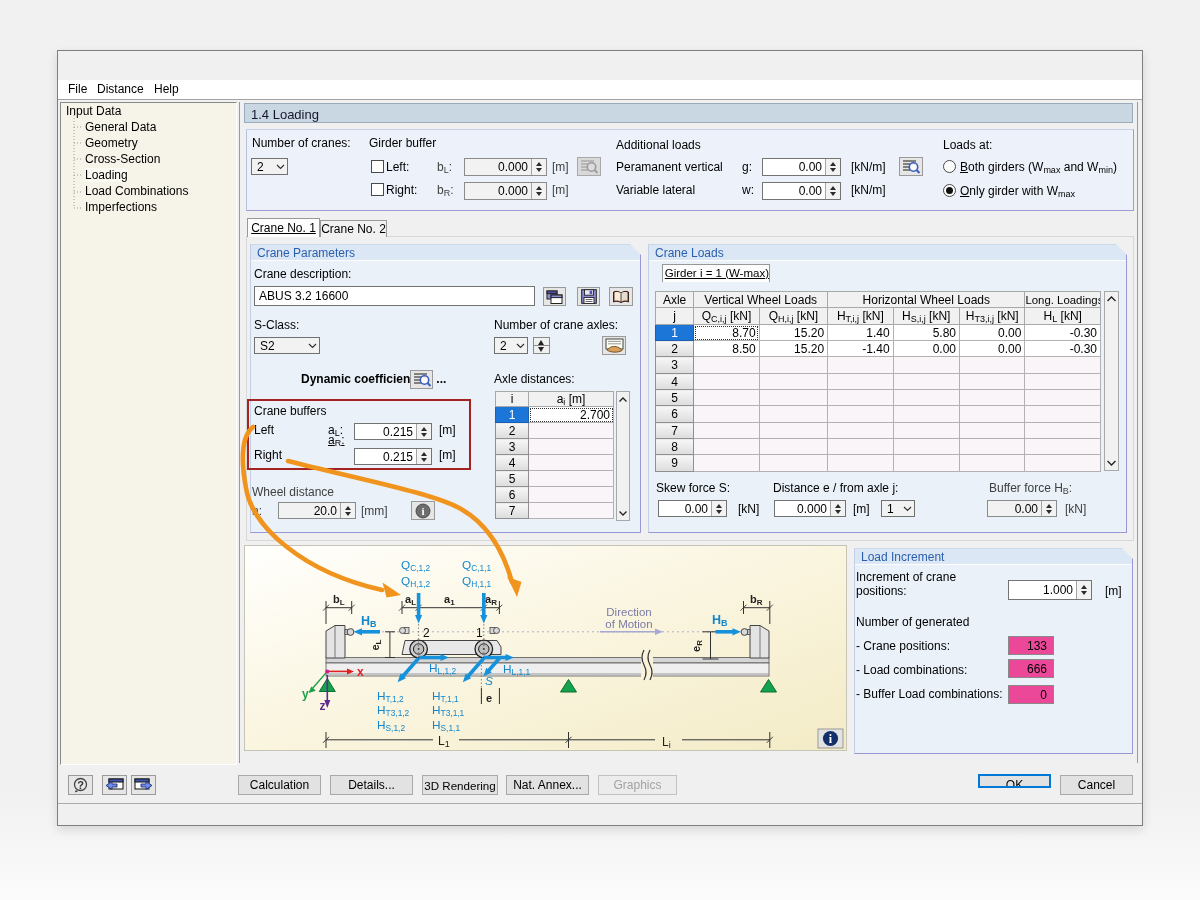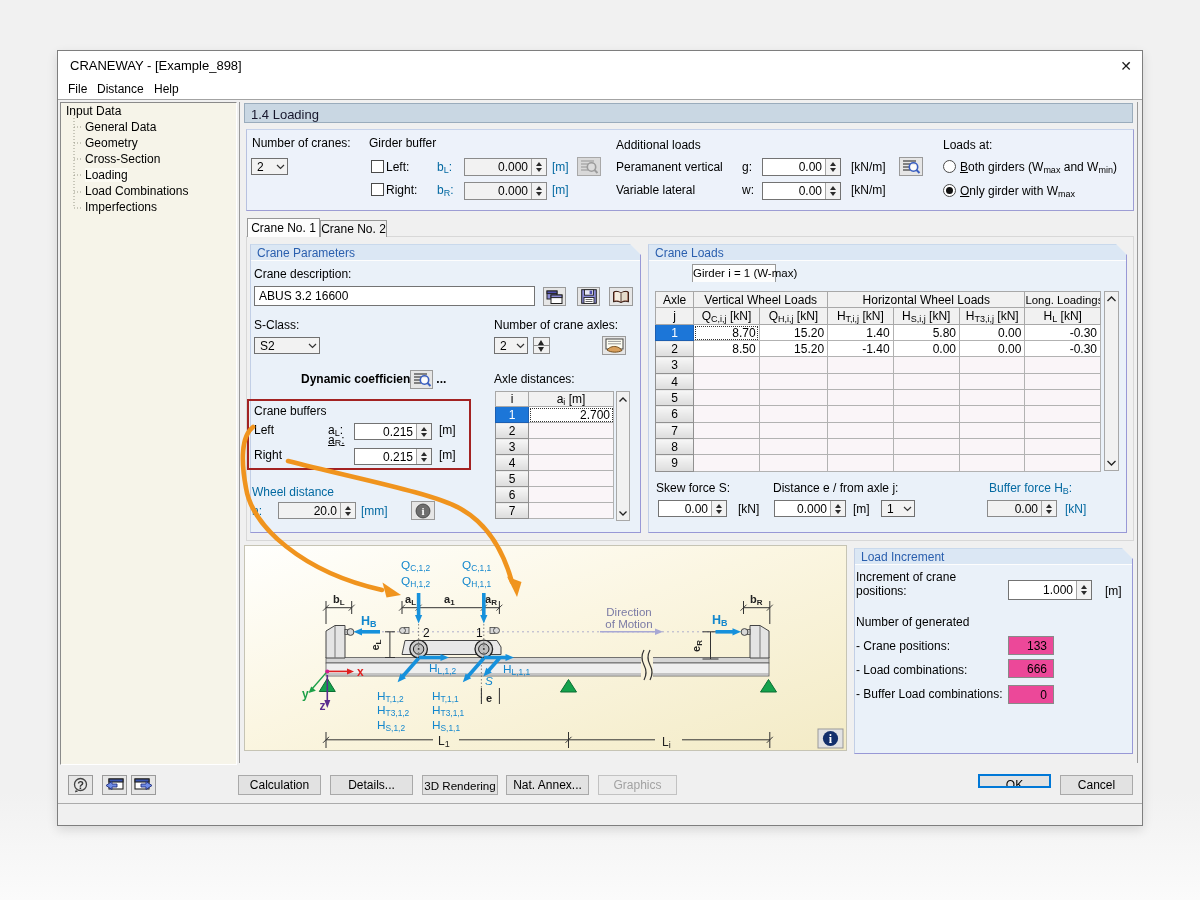--- a/index.html
+++ b/index.html
@@ -1,20 +1,20 @@
 <!DOCTYPE html>
 <html><head>
 <meta charset="utf-8">
 <style>
 html,body{margin:0;padding:0;}
 body{width:1200px;height:900px;background:linear-gradient(#f1f1f1 0%,#f1f1f1 88%,#fbfbfb 100%);font-family:"Liberation Sans",sans-serif;overflow:hidden;position:relative;}
 .window{position:absolute;left:57px;top:50px;width:1084px;height:774px;background:#f0f0f0;border:1px solid #7e7e7e;box-shadow:0 4px 10px rgba(0,0,0,0.12);}
 .abs{position:absolute;}
 .lbl{position:absolute;font-size:12px;color:#000;white-space:nowrap;line-height:14px;}
-.gray{color:#0369a1;}
+.gray{color:#404040;}
 sub{font-size:9px;vertical-align:-2px;line-height:0;}
 .titlebar{position:absolute;left:0;top:0;width:100%;height:29px;background:#ffffff;}
 .title{position:absolute;left:12px;top:7px;font-size:13px;color:#000;}
 .closex{position:absolute;left:1058px;top:5px;width:20px;height:20px;font-size:14px;color:#1a1a1a;text-align:center;line-height:20px;}
 .menubar{position:absolute;left:0;top:29px;width:100%;height:19px;background:#ffffff;}
 .menuitem{position:absolute;top:2px;font-size:12px;color:#000;}
 .menusep{position:absolute;left:0;top:48px;width:100%;height:1px;background:#a3a3a3;}
 .tree{position:absolute;left:2px;top:51px;width:175px;height:661px;background:#f6f4e9;border:1px solid;border-color:#8a8a8a #ffffff #ffffff #8a8a8a;}
 .treeitem{position:absolute;font-size:12px;color:#000;white-space:nowrap;}
 .hdrbar{position:absolute;left:186px;top:52px;width:889px;height:20px;background:#c9d7e3;border:1px solid #9aacbc;box-sizing:border-box;}
@@ -33,43 +33,39 @@
 .combo{position:absolute;background:#f2f2f2;border:1px solid #707070;box-sizing:border-box;font-size:12px;}
 .combo .cv{position:absolute;left:5px;top:1px;}
 .combo .ch{position:absolute;right:4px;top:3px;width:7px;height:7px;}
 .ch svg{display:block;}
 .btn{position:absolute;background:#e6e6e6;border:1px solid #9a9a9a;box-sizing:border-box;display:flex;align-items:center;justify-content:center;}
 .pbtn{position:absolute;background:#e2e2e2;border:1px solid #a9a9a9;box-sizing:border-box;font-size:12px;text-align:center;color:#000;white-space:nowrap;overflow:hidden;}
 .cb{position:absolute;width:13px;height:13px;background:#fff;border:1px solid #4a4a4a;box-sizing:border-box;}
 .radio{position:absolute;width:13px;height:13px;background:#fff;border:1px solid #4a4a4a;border-radius:50%;box-sizing:border-box;}
 .radio.sel::after{content:"";position:absolute;left:2px;top:2px;width:7px;height:7px;background:#111;border-radius:50%;}
 .redbox{position:absolute;left:189px;top:348px;width:224px;height:71px;border:2px solid #a32222;box-sizing:border-box;z-index:5;}
-.tab1{position:absolute;background:#fdfdfd;border:1px solid #989898;border-bottom:none;box-sizing:border-box;font-size:12px;text-align:center;}
+.tab1{position:absolute;background:#fdfdfd;border:1px solid #989898;border-bottom:none;box-sizing:border-box;font-size:12px;text-align:center;text-decoration:underline;}
 .tab2{position:absolute;background:#f1f1f1;border:1px solid #989898;border-bottom:none;box-sizing:border-box;font-size:12px;text-align:center;}
 .tabpage{position:absolute;left:188px;top:185px;width:888px;height:305px;background:#f0f0f0;border:1px solid #d8d8d8;box-sizing:border-box;}
 table.grid{border-collapse:collapse;table-layout:fixed;}
 table.grid td{border:1px solid #b2b2b2;font-size:12px;padding:0 3px 0 0;text-align:right;overflow:hidden;white-space:nowrap;}
 table.grid td.rowh{background:linear-gradient(#f7f7f7,#dcdcdc);border:1px solid #909090;text-align:center;padding:0;}
 table.grid td.rowsel{background:#1c76d8;color:#fff;text-align:center;border:1px solid #1c5eb0;padding:0;}
 table.grid td.hdr{background:#f1f1f1;border:1px solid #a8a8a8;text-align:center;padding:0;}
 table.grid td.pink{background:#faf5f8;}
 table.grid td.white{background:#ffffff;}
 .sbar{position:absolute;background:#f1f1f1;border:1px solid #a8a8a8;box-sizing:border-box;}
 .sbtn{position:absolute;left:0;width:100%;height:14px;background:#f1f1f1;display:flex;align-items:center;justify-content:center;}
 .outbox{position:absolute;background:#ec4899;border:1px solid #898989;box-sizing:border-box;font-size:12px;text-align:right;}
 .statussep{position:absolute;left:0;top:752px;width:100%;height:1px;background:#ababab;}
 .diag{position:absolute;left:186px;top:494px;width:603px;height:206px;border:1px solid #c6c4b4;box-sizing:border-box;}
 </style>
 </head>
 <body>
 <div class="window">
-<div class="titlebar">
-      <div class="title">CRANEWAY - [Example_898]</div>
-      <div class="closex">✕</div>
-    </div>
 <div class="menubar">
 <div class="menuitem" style="left:10px;">File</div>
 <div class="menuitem" style="left:39px;">Distance</div>
 <div class="menuitem" style="left:96px;">Help</div>
 </div>
 <div class="menusep"></div>
 
 <div class="tree"></div>
 <div class="treeitem" style="left:8px;top:53px;">Input Data</div>
 <div class="treeitem" style="left:27px;top:68.5px;">General Data</div>
@@ -350,21 +346,21 @@
 <circle cx="8" cy="8" r="7" fill="#6e6e6e" stroke="#3c3c3c" stroke-width="0.8"></circle>
 <text x="8" y="12.2" font-size="11" font-weight="bold" fill="#fff" text-anchor="middle" font-family="Liberation Serif,serif">i</text>
 </svg>
     </div>
 
 <div class="group" style="left:590px;top:193px;width:479px;height:289px;">
       <div class="ghead">
         <span>Crane Loads</span>
       </div>
     </div>
-<div class="tab1" style="left:634px;top:213px;width:84px;height:18px;line-height:17px;white-space:nowrap;font-size:11.5px;text-align:right;">Girder i = 1 (W-max)</div>
+<div class="tab1" style="left:604px;top:213px;width:108px;height:18px;line-height:17px;white-space:nowrap;font-size:11.5px;text-align:right;">Girder i = 1 (W-max)</div>
 <div class="abs" style="left:597px;top:240px;">
 <table class="grid" style="width:446px;">
 <colgroup>
           <col style="width:38px;">
           <col style="width:65px;">
           <col style="width:68px;">
           <col style="width:65px;">
           <col style="width:66px;">
           <col style="width:65px;">
           <col style="width:75px;">

